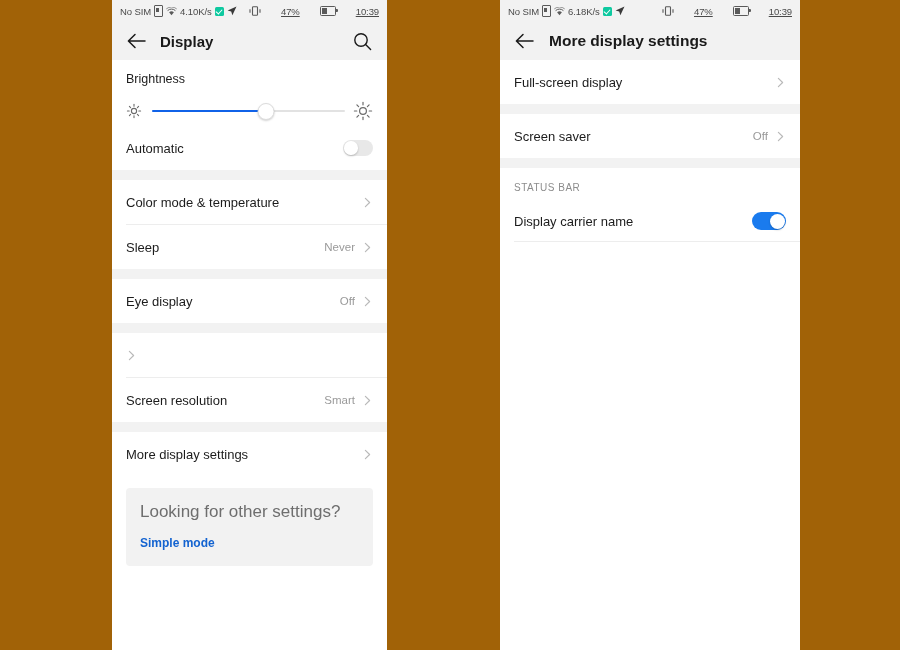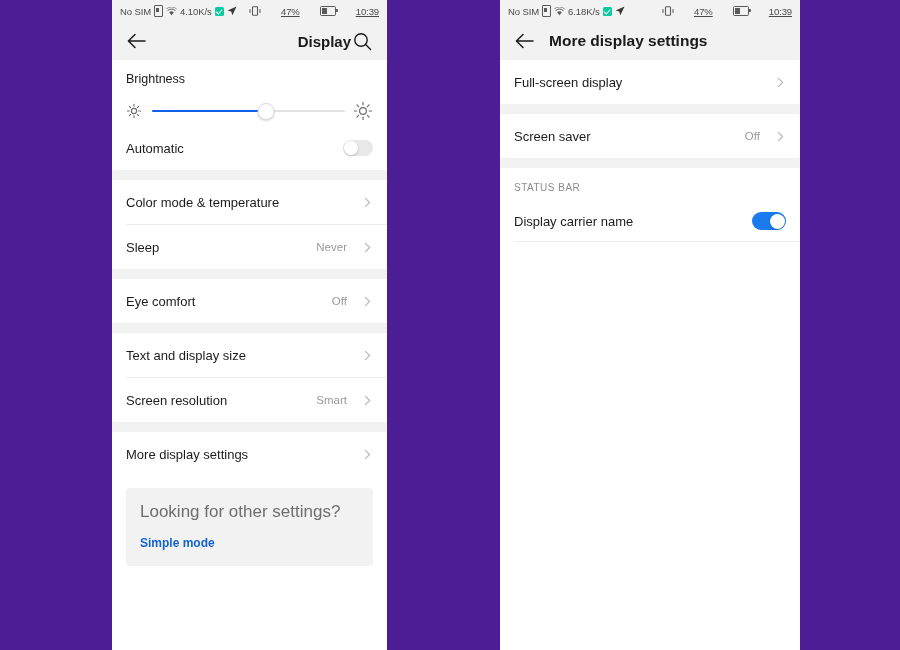--- a/index.html
+++ b/index.html
@@ -10,21 +10,21 @@
     height: 650px;
     overflow: hidden;
     font-family: "Liberation Sans", sans-serif;
     -webkit-font-smoothing: antialiased;
   }
 
   .canvas {
     position: relative;
     width: 900px;
     height: 650px;
-    background: #4c1d95;
+    background: #a16207;
   }
 
   
   .phone {
     position: absolute;
     top: 0;
     background: #ffffff;
   }
   .phone-left  { left: 112px; width: 275px; height: 650px; }
   .phone-right { left: 500px; width: 300px; height: 650px; }
@@ -105,21 +105,21 @@
     border-radius: 0 1px 1px 0;
   }
 
   
   .toolbar {
     background: #f2f2f2;
     display: flex;
     align-items: center;
     box-sizing: border-box;
   }
-  .toolbar-left  { height: 38px; padding: 0 14px 0 12px; text-align: right; }
+  .toolbar-left  { height: 38px; padding: 0 14px 0 12px; }
   .toolbar-right { height: 38px; padding: 0 14px 0 12px; }
   .back-btn {
     width: 24px; height: 24px;
     display: flex; align-items: center; justify-content: center;
     flex: 0 0 auto;
     cursor: pointer;
   }
   .tb-title {
     font-size: 15px;
     color: #1a1a1a;
@@ -158,21 +158,21 @@
   .row-h44 { height: 44px; }
   .row-label {
     font-size: 13px;
     color: #1c1c1c;
     flex: 1 1 auto;
     white-space: nowrap;
   }
   .row-value {
     font-size: 11.5px;
     color: #9a9a9a;
-    margin-right: 15px;
+    margin-right: 7px;
     white-space: nowrap;
   }
   .divider {
     height: 1px;
     background: #ededed;
     margin-left: 14px;
     margin-right: 0;
   }
   .chev {
     width: 11px; height: 11px;
@@ -426,35 +426,34 @@
                 <path d="M3.4 1.4 L7.6 5.5 L3.4 9.6" stroke="#b9b9b9" stroke-width="1.2" fill="none" stroke-linecap="round" stroke-linejoin="round"></path>
               </svg>
           </span>
         </div>
       </div>
 
       <div class="gap"></div>
 
       <div class="group">
         <div class="row row-h44">
-          <span class="row-label">Eye comfort</span>
+          <span class="row-label">Eye display</span>
           <span class="row-value">Off</span>
           <span class="chev">
             <svg width="11" height="11" viewBox="0 0 11 11">
                 <path d="M3.4 1.4 L7.6 5.5 L3.4 9.6" stroke="#b9b9b9" stroke-width="1.2" fill="none" stroke-linecap="round" stroke-linejoin="round"></path>
               </svg>
           </span>
         </div>
       </div>
 
       <div class="gap"></div>
 
       <div class="group">
         <div class="row row-h44">
-          <span class="row-label">Text and display size</span>
 
           <span class="chev">
             <svg width="11" height="11" viewBox="0 0 11 11">
                 <path d="M3.4 1.4 L7.6 5.5 L3.4 9.6" stroke="#b9b9b9" stroke-width="1.2" fill="none" stroke-linecap="round" stroke-linejoin="round"></path>
               </svg>
           </span>
         </div>
         <div class="divider"></div>
         <div class="row row-h44">
           <span class="row-label">Screen resolution</span>

